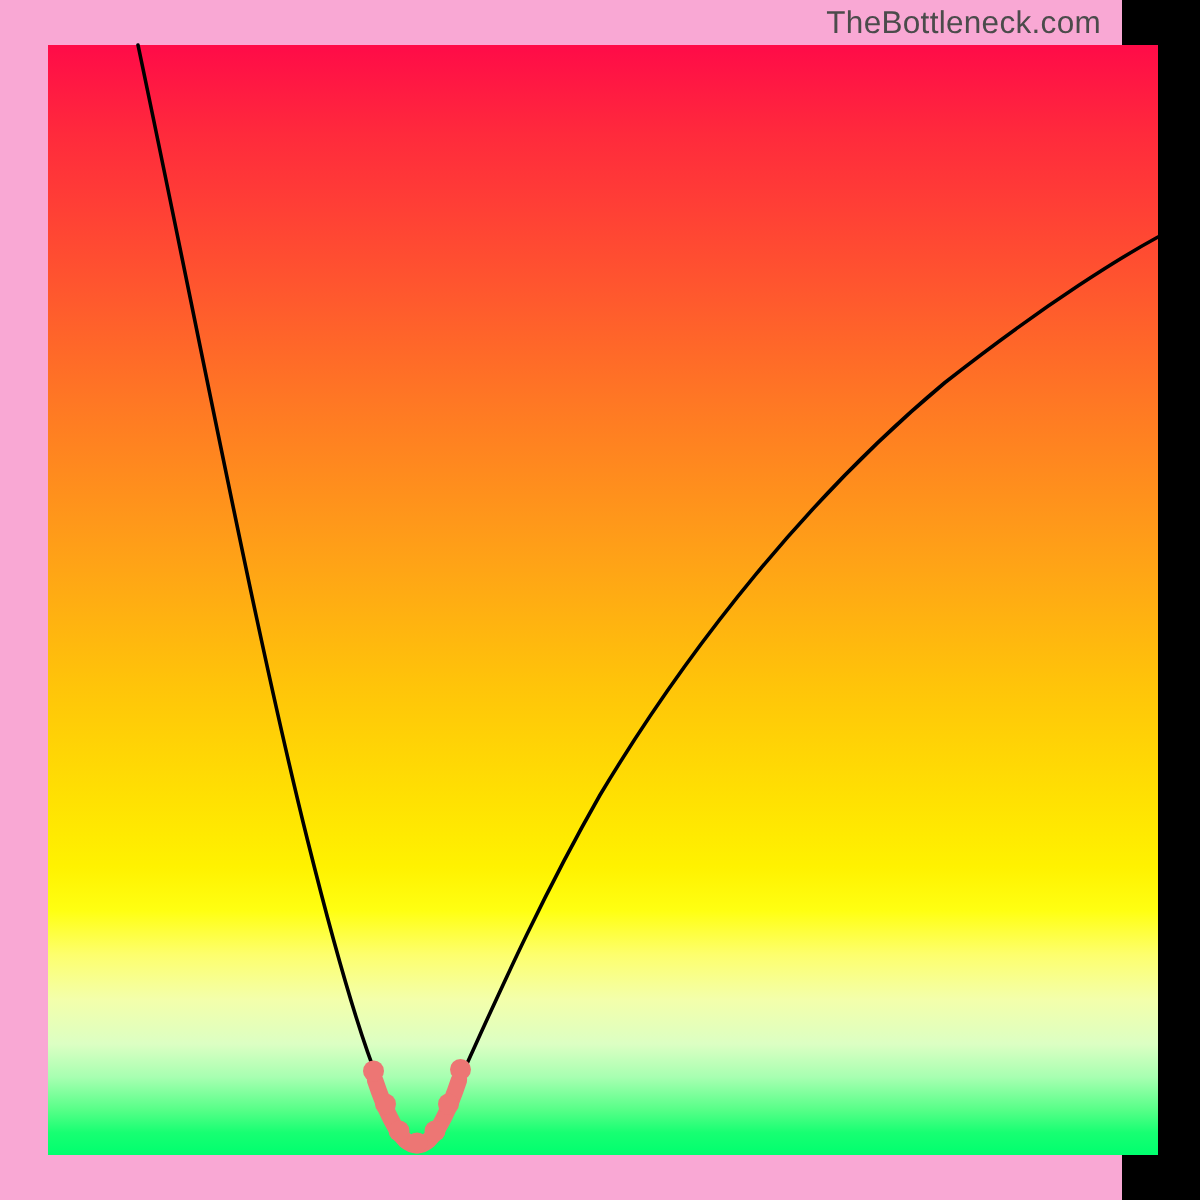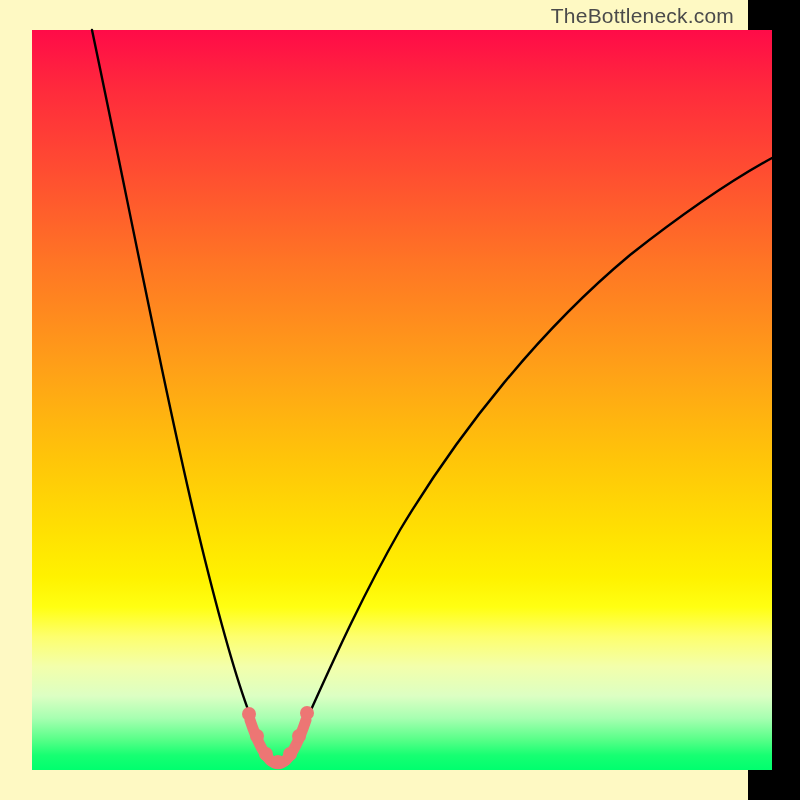--- a/index.html
+++ b/index.html
@@ -10,21 +10,21 @@
     overflow: hidden;
     background: #000;
     font-family: Arial, Helvetica, sans-serif;
   }
   .frame {
     position: absolute;
     left: 0;
     top: 0;
     width: 748px;
     height: 800px;
-    background: #fef9c3;
+    background: #f9a8d4;
   }
   .plot {
     position: absolute;
     background: linear-gradient(to bottom,
       #ff0b48 0%,
       #ff2a3c 8%,
       #ff5030 20%,
       #ff7724 32%,
       #ffa117 46%,
       #ffc509 58%,

